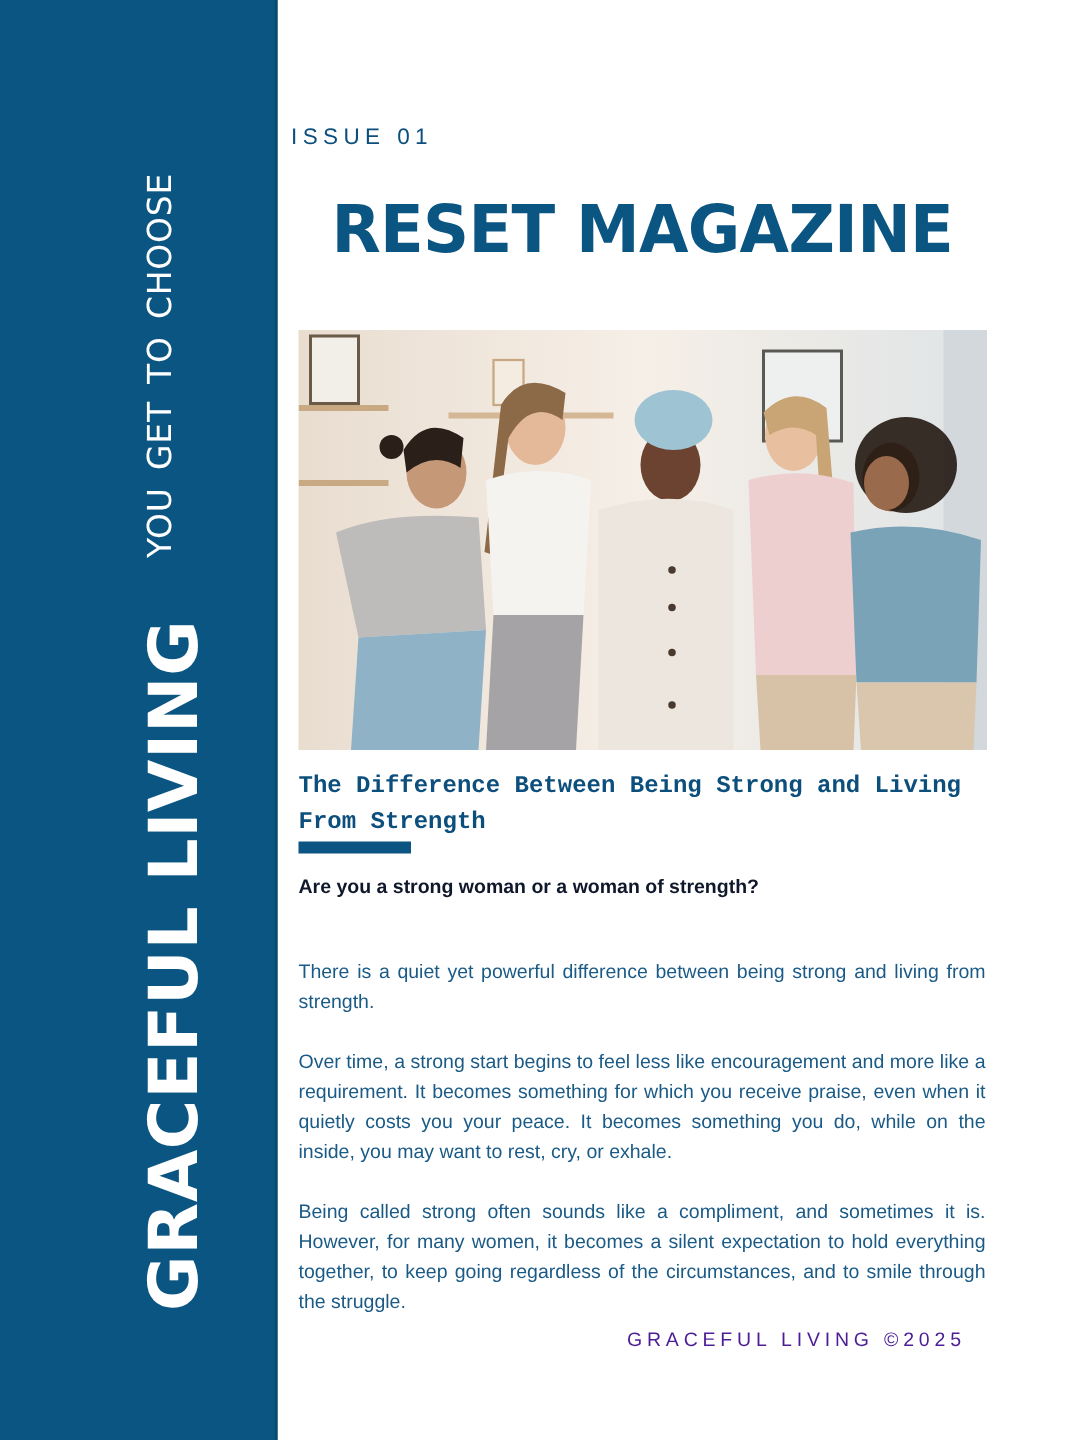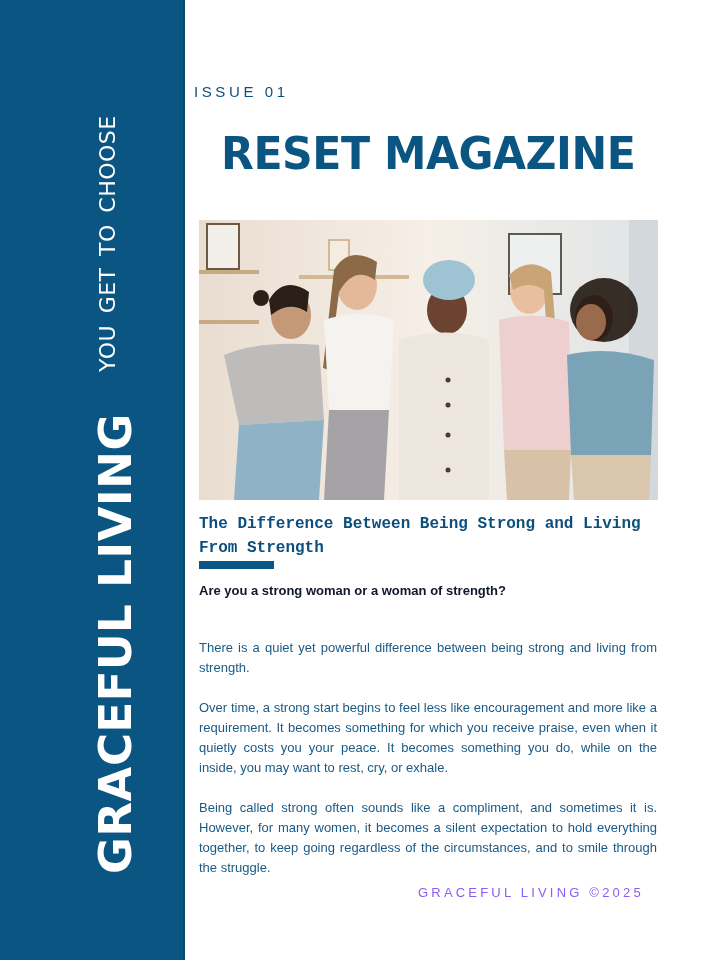--- a/index.html
+++ b/index.html
@@ -70,21 +70,21 @@
       position: absolute; left: 199px; top: 583px;
       font-weight: bold; font-size: 13px; color: #0f172a;
     }
     .body-text {
       position: absolute; left: 199px; top: 622px; width: 458px;
       font-size: 13px; line-height: 20px; color: #1a5a86; text-align: justify; margin-top: 16px;
     }
     .body-text p { margin-bottom: 20px; }
     .footer {
       position: absolute; left: 418px; top: 885px;
-      font-size: 13px; letter-spacing: 3.2px; color: #8b5cf6; white-space: nowrap;
+      font-size: 13px; letter-spacing: 3.2px; color: #4c1d95; white-space: nowrap;
     }
   </style>
 </head>
 <body>
 
 <div class="sidebar">
   <div class="vert vert-main">GRACEFUL LIVING</div>
   <div class="vert vert-sub">YOU GET TO CHOOSE</div>
 </div>
 

